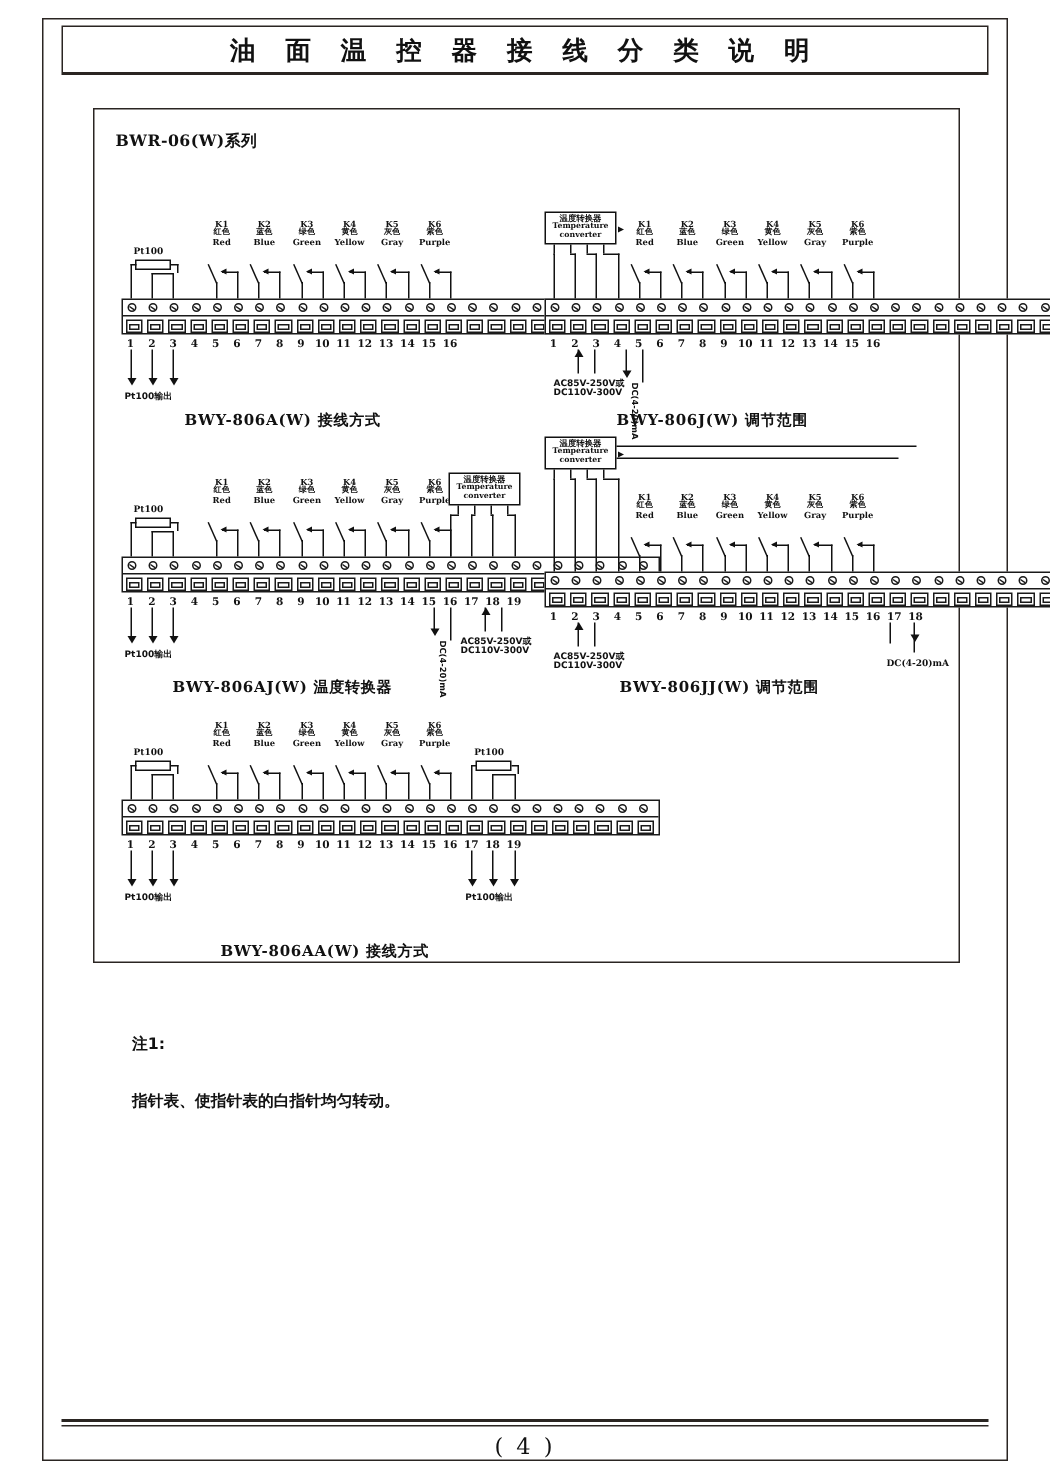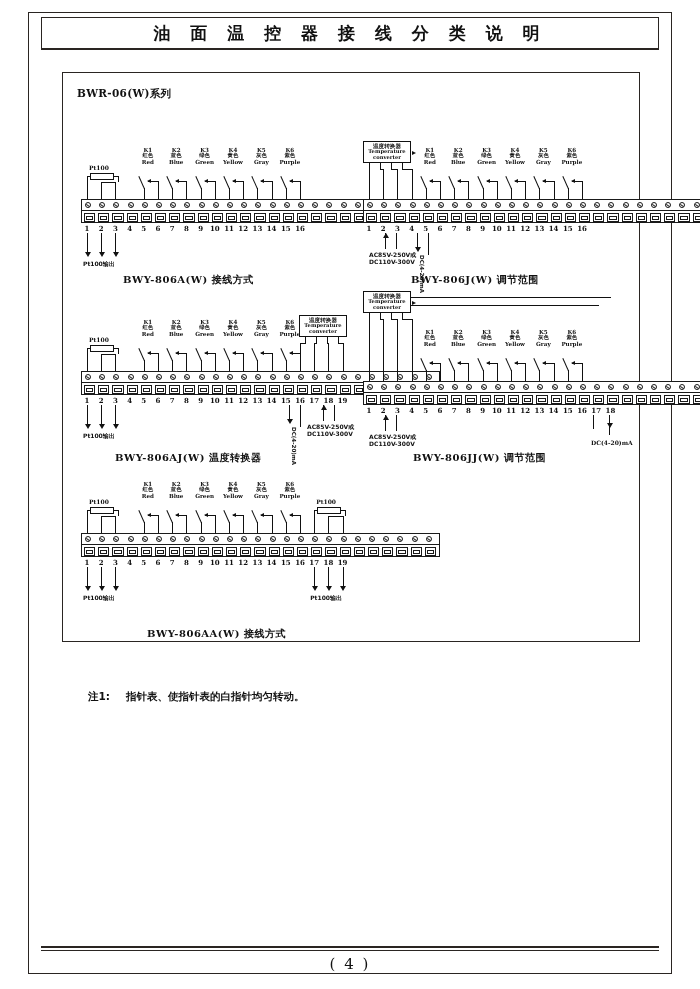--- a/index.html
+++ b/index.html
@@ -73,21 +73,21 @@
   .vtext{position:absolute;font-size:5.6px;font-weight:bold;white-space:nowrap;
          transform-origin:left top;transform:rotate(90deg);
          font-family:"DejaVu Sans",sans-serif;}
   .plus{position:absolute;color:#d33;font-size:8px;font-weight:bold;line-height:1;}
   .minus{position:absolute;color:#111;font-size:8px;font-weight:bold;line-height:1;}
 
   
   .notes{position:absolute;left:88px;top:688px;width:540px;
          font-family:"DejaVu Sans",sans-serif;font-size:10.5px;
          line-height:1.62;color:#111;font-weight:bold;}
-  .note-row{display:flex;align-items:flex-start;}
+  .note-row{display:flex;align-items:flex-start;flex-direction:column;}
   .note-key{flex:0 0 38px;}
   .note-body{flex:1;}
   .note-cont{padding-left:38px;}
 
   .footer-rule{position:absolute;left:41px;top:946px;width:618px;height:0;
                border-top:2px solid #2a2522;}
   .footer-rule2{position:absolute;left:41px;top:950px;width:618px;height:0;
                 border-top:1px solid #2a2522;}
   .pageno{position:absolute;left:0;top:955px;width:700px;text-align:center;
           font-size:15px;font-family:"DejaVu Serif",serif;letter-spacing:2px;}

